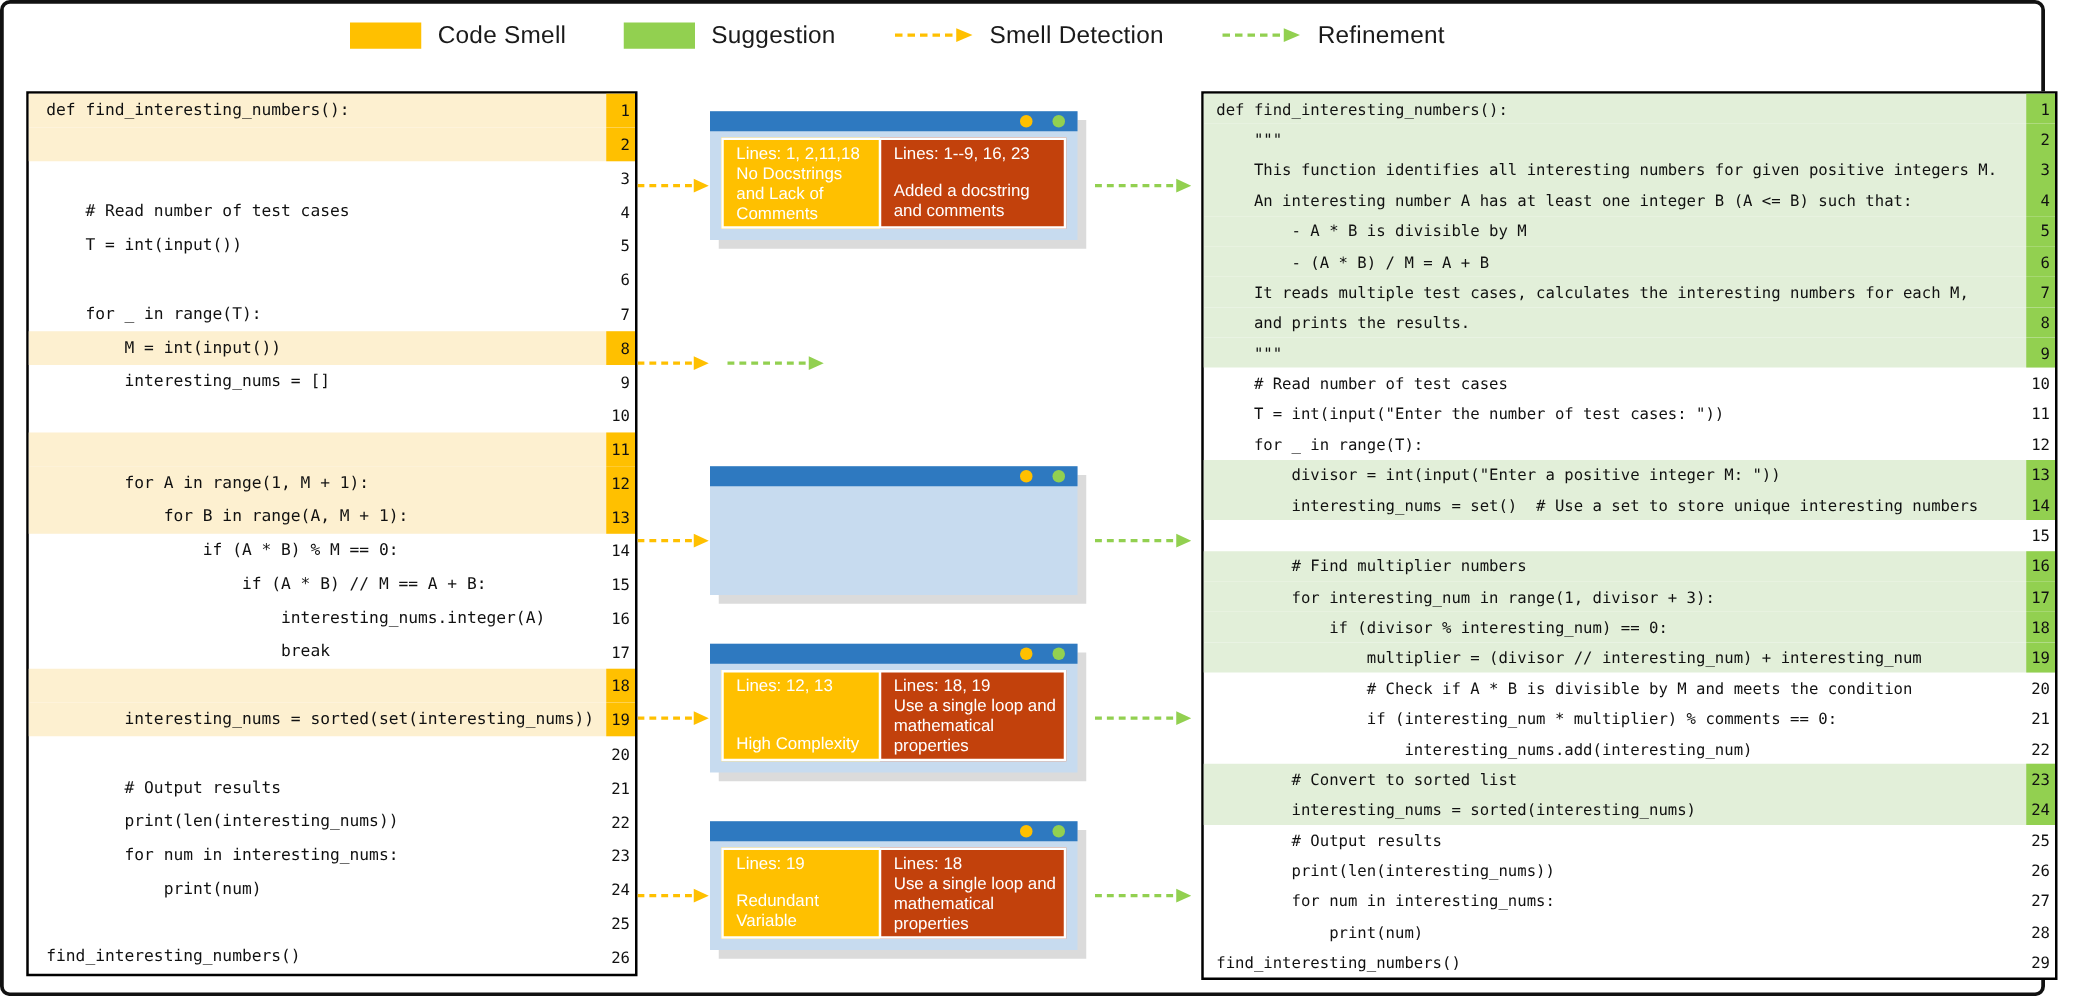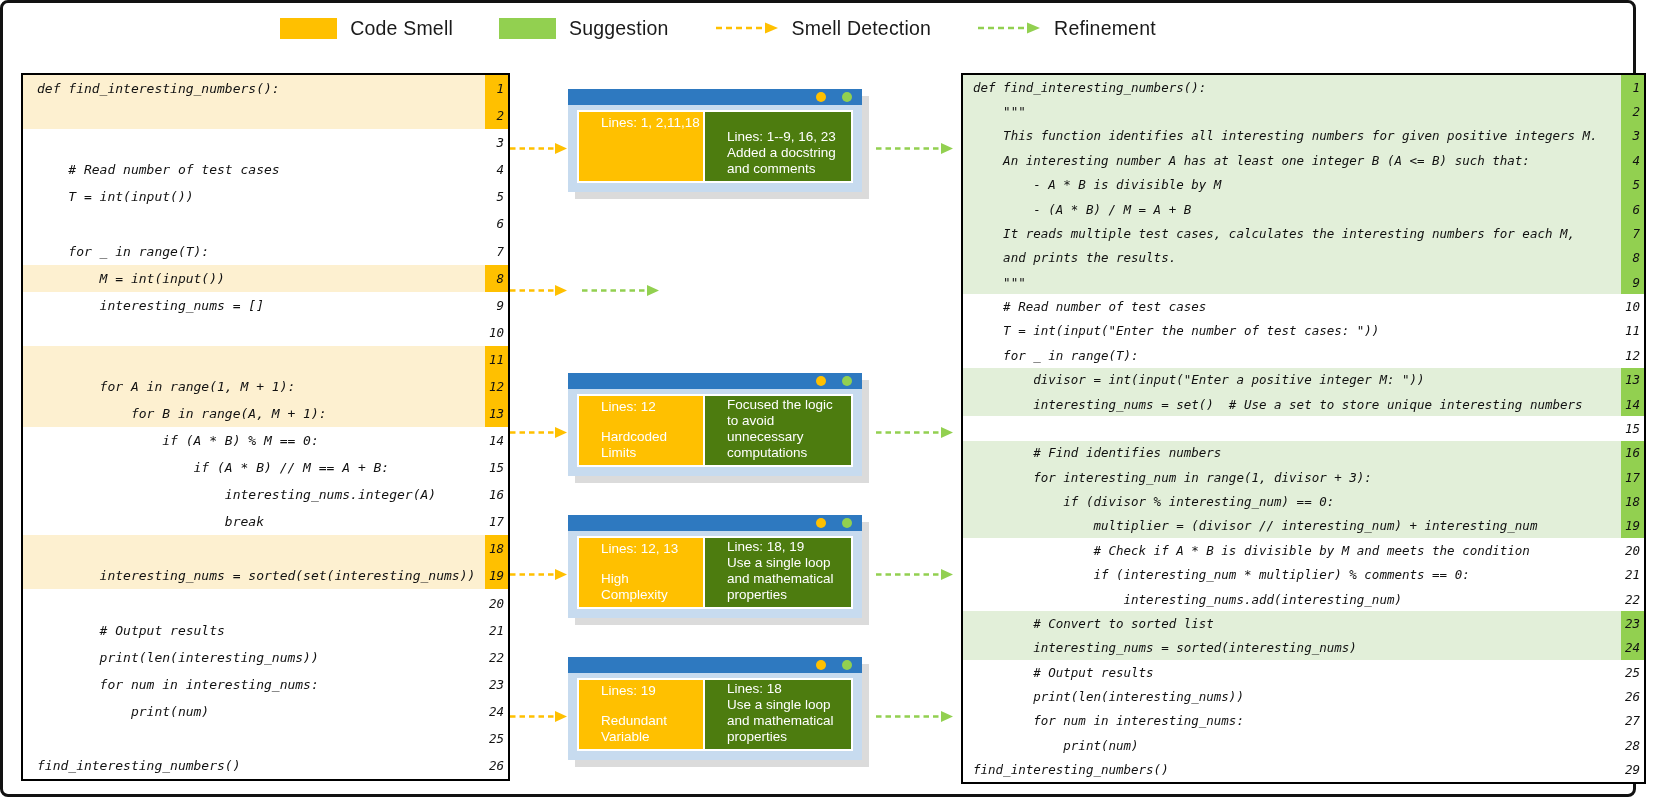--- a/index.html
+++ b/index.html
@@ -27,21 +27,21 @@
   .legend-label { font-size: 19.5px; color: #1a1a1a; letter-spacing: .2px; }
   .swatch { width: 57px; height: 21px; display: inline-block; }
   .swatch-smell { background: #FFC000; }
   .swatch-sugg  { background: #92D050; }
 
   
   .code-panel {
     position: absolute; top: 70px;
     border: 2px solid #000;
     background: #fff;
-    display: flex; flex-direction: column; font-style: italic;
+    display: flex; flex-direction: column;
   }
   .panel-left  { left: 18px;  width: 489px; height: 708px; }
   .panel-right { left: 958px; width: 685px; height: 711px; }
 
   .crow { flex: 1; display: flex; align-items: stretch; min-height: 0; }
   .code {
     flex: 1; display: flex; align-items: center;
     white-space: pre; overflow: hidden;
     font-family: "DejaVu Sans Mono", monospace;
     color: #111;
@@ -80,26 +80,26 @@
   }
   .dot { width: 10px; height: 10px; border-radius: 50%; display: inline-block; }
   .dot-smell { background: #FFC000; }
   .dot-sugg  { background: #92D050; }
   .card-body {
     height: 87px; padding: 5px 9px 9px 9px;
     display: flex;
   }
   .half-panel {
     display: flex; flex-direction: column; justify-content: space-between;
-    padding: 3px 6px 4px 22px;
+    padding: 3px 6px 4px 10px;
     color: #fff; font-size: 13.5px; line-height: 1.18;
     border: 2px solid #fff; overflow: hidden;
   }
   .smell-half { width: 46%; background: #FFC000; border-right-width: 1px; }
-  .sugg-half  { width: 54%; background: #4d7c0f; border-left-width: 1px; justify-content: flex-end; }
+  .sugg-half  { width: 54%; background: #c2410c; border-left-width: 1px; }
   .half-lines { white-space: nowrap; }
   .half-desc  { white-space: pre-line; }
 </style>
 </head>
 <body>
 
 <div class="figure">
 
   <div class="legend">
     <div class="legend-item">
@@ -267,20 +267,21 @@
           <polygon points="45,1 57,6.5 45,12" fill="#FFC000"></polygon>
         </svg>
         <div class="card-window">
           <div class="titlebar">
             <span class="dot dot-smell"></span>
             <span class="dot dot-sugg"></span>
           </div>
           <div class="card-body">
             <div class="half-panel smell-half">
               <div class="half-lines">Lines: 1, 2,11,18</div>
+              <div class="half-desc">No Docstrings and Lack of Comments</div>
             </div>
             <div class="half-panel sugg-half">
               <div class="half-lines">Lines: 1--9, 16, 23</div>
               <div class="half-desc">Added a docstring and comments</div>
             </div>
           </div>
         </div>
         <svg class="arrow arrow-out" width="92" height="13" viewBox="0 0 92 13">
           <line x1="14" y1="6.5" x2="79" y2="6.5" stroke="#92D050" stroke-width="2.6" stroke-dasharray="5.5 4"></line>
           <polygon points="79,1 91,6.5 79,12" fill="#92D050"></polygon>
@@ -300,30 +301,20 @@
 
       <div class="card-row">
         <svg class="arrow arrow-in" width="58" height="13" viewBox="0 0 58 13">
           <line x1="0" y1="6.5" x2="45" y2="6.5" stroke="#FFC000" stroke-width="2.6" stroke-dasharray="5.5 4"></line>
           <polygon points="45,1 57,6.5 45,12" fill="#FFC000"></polygon>
         </svg>
         <div class="card-window">
           <div class="titlebar">
             <span class="dot dot-smell"></span>
             <span class="dot dot-sugg"></span>
-          </div>
-          <div class="card-body">
-            <div class="half-panel smell-half">
-              <div class="half-lines">Lines: 12</div>
-              <div class="half-desc">Hardcoded Limits</div>
-            </div>
-            <div class="half-panel sugg-half">
-              <div class="half-lines">Lines: 17</div>
-              <div class="half-desc">Focused the logic to avoid unnecessary computations</div>
-            </div>
           </div>
         </div>
         <svg class="arrow arrow-out" width="92" height="13" viewBox="0 0 92 13">
           <line x1="14" y1="6.5" x2="79" y2="6.5" stroke="#92D050" stroke-width="2.6" stroke-dasharray="5.5 4"></line>
           <polygon points="79,1 91,6.5 79,12" fill="#92D050"></polygon>
         </svg>
       </div>
 
       <div class="card-row">
         <svg class="arrow arrow-in" width="58" height="13" viewBox="0 0 58 13">
@@ -451,21 +442,21 @@
         <span class="code">        interesting_nums = set()  # Use a set to store unique interesting numbers</span>
         <span class="lnum">14</span>
       </div>
 
       <div class="crow">
         <span class="code"></span>
         <span class="lnum">15</span>
       </div>
 
       <div class="crow hl">
-        <span class="code">        # Find identifies numbers</span>
+        <span class="code">        # Find multiplier numbers</span>
         <span class="lnum">16</span>
       </div>
 
       <div class="crow hl">
         <span class="code">        for interesting_num in range(1, divisor + 3):</span>
         <span class="lnum">17</span>
       </div>
 
       <div class="crow hl">
         <span class="code">            if (divisor % interesting_num) == 0:</span>

